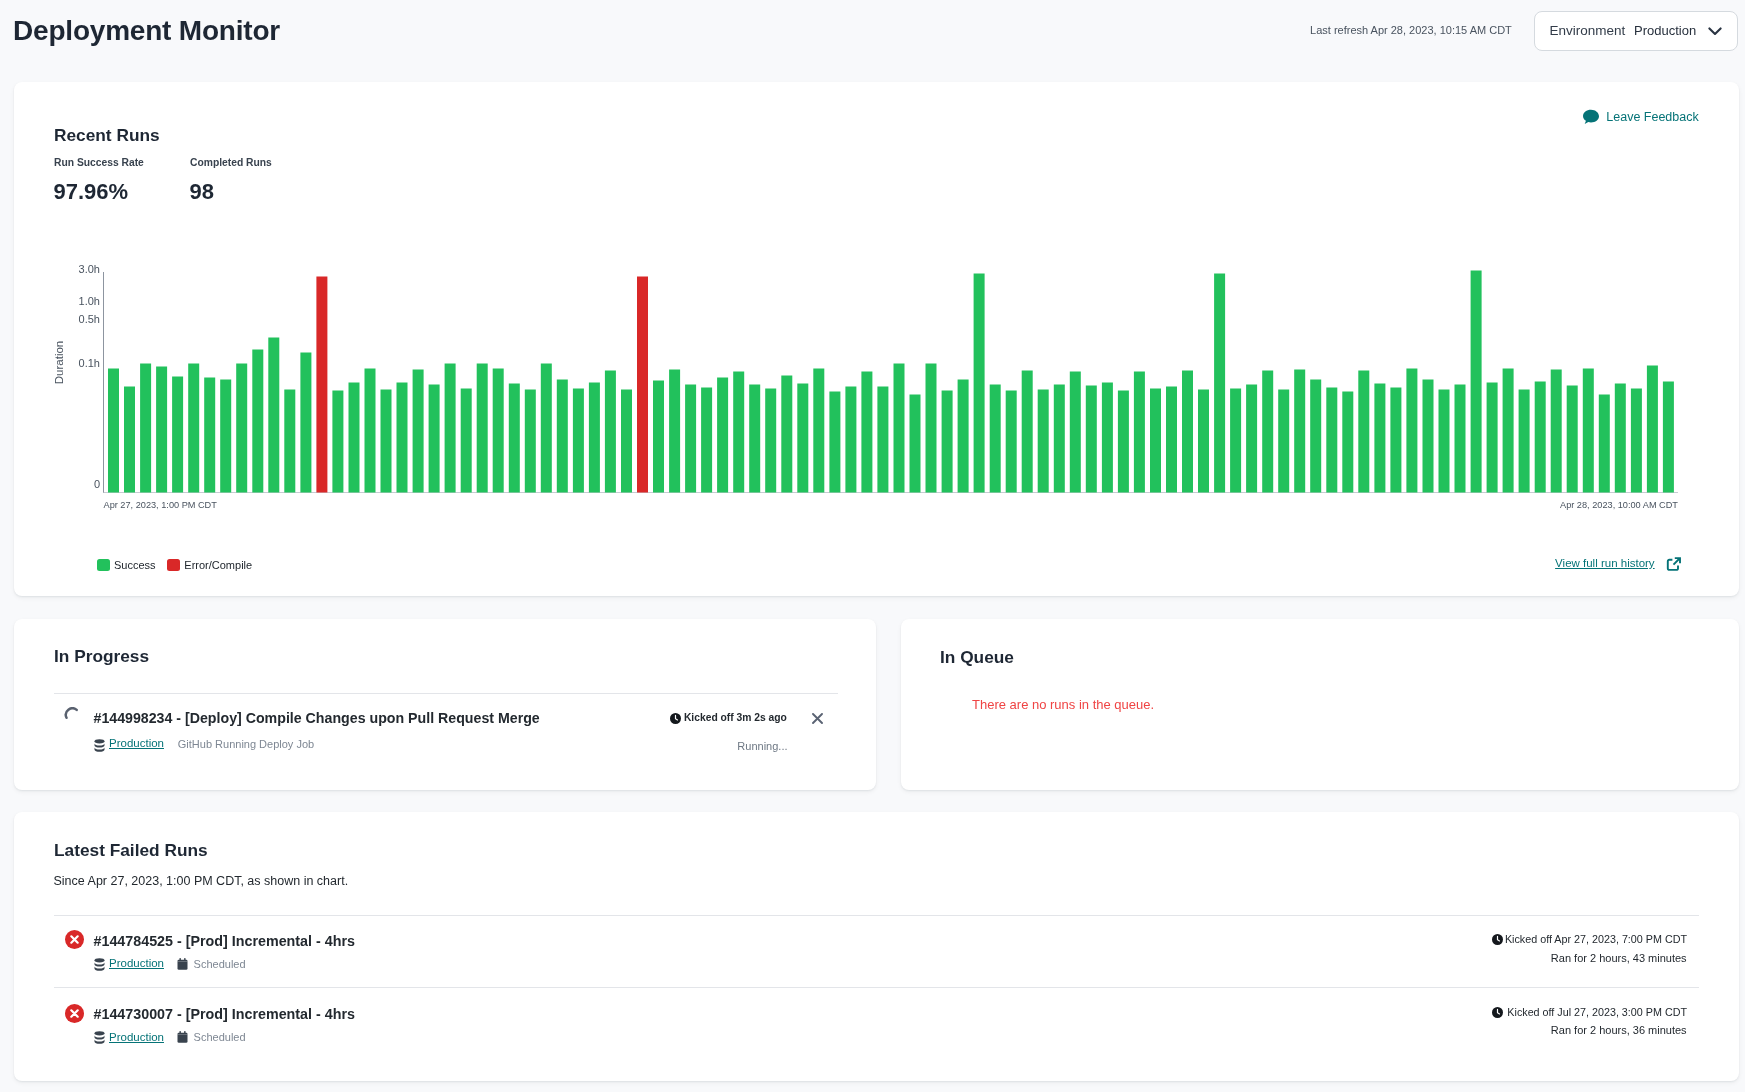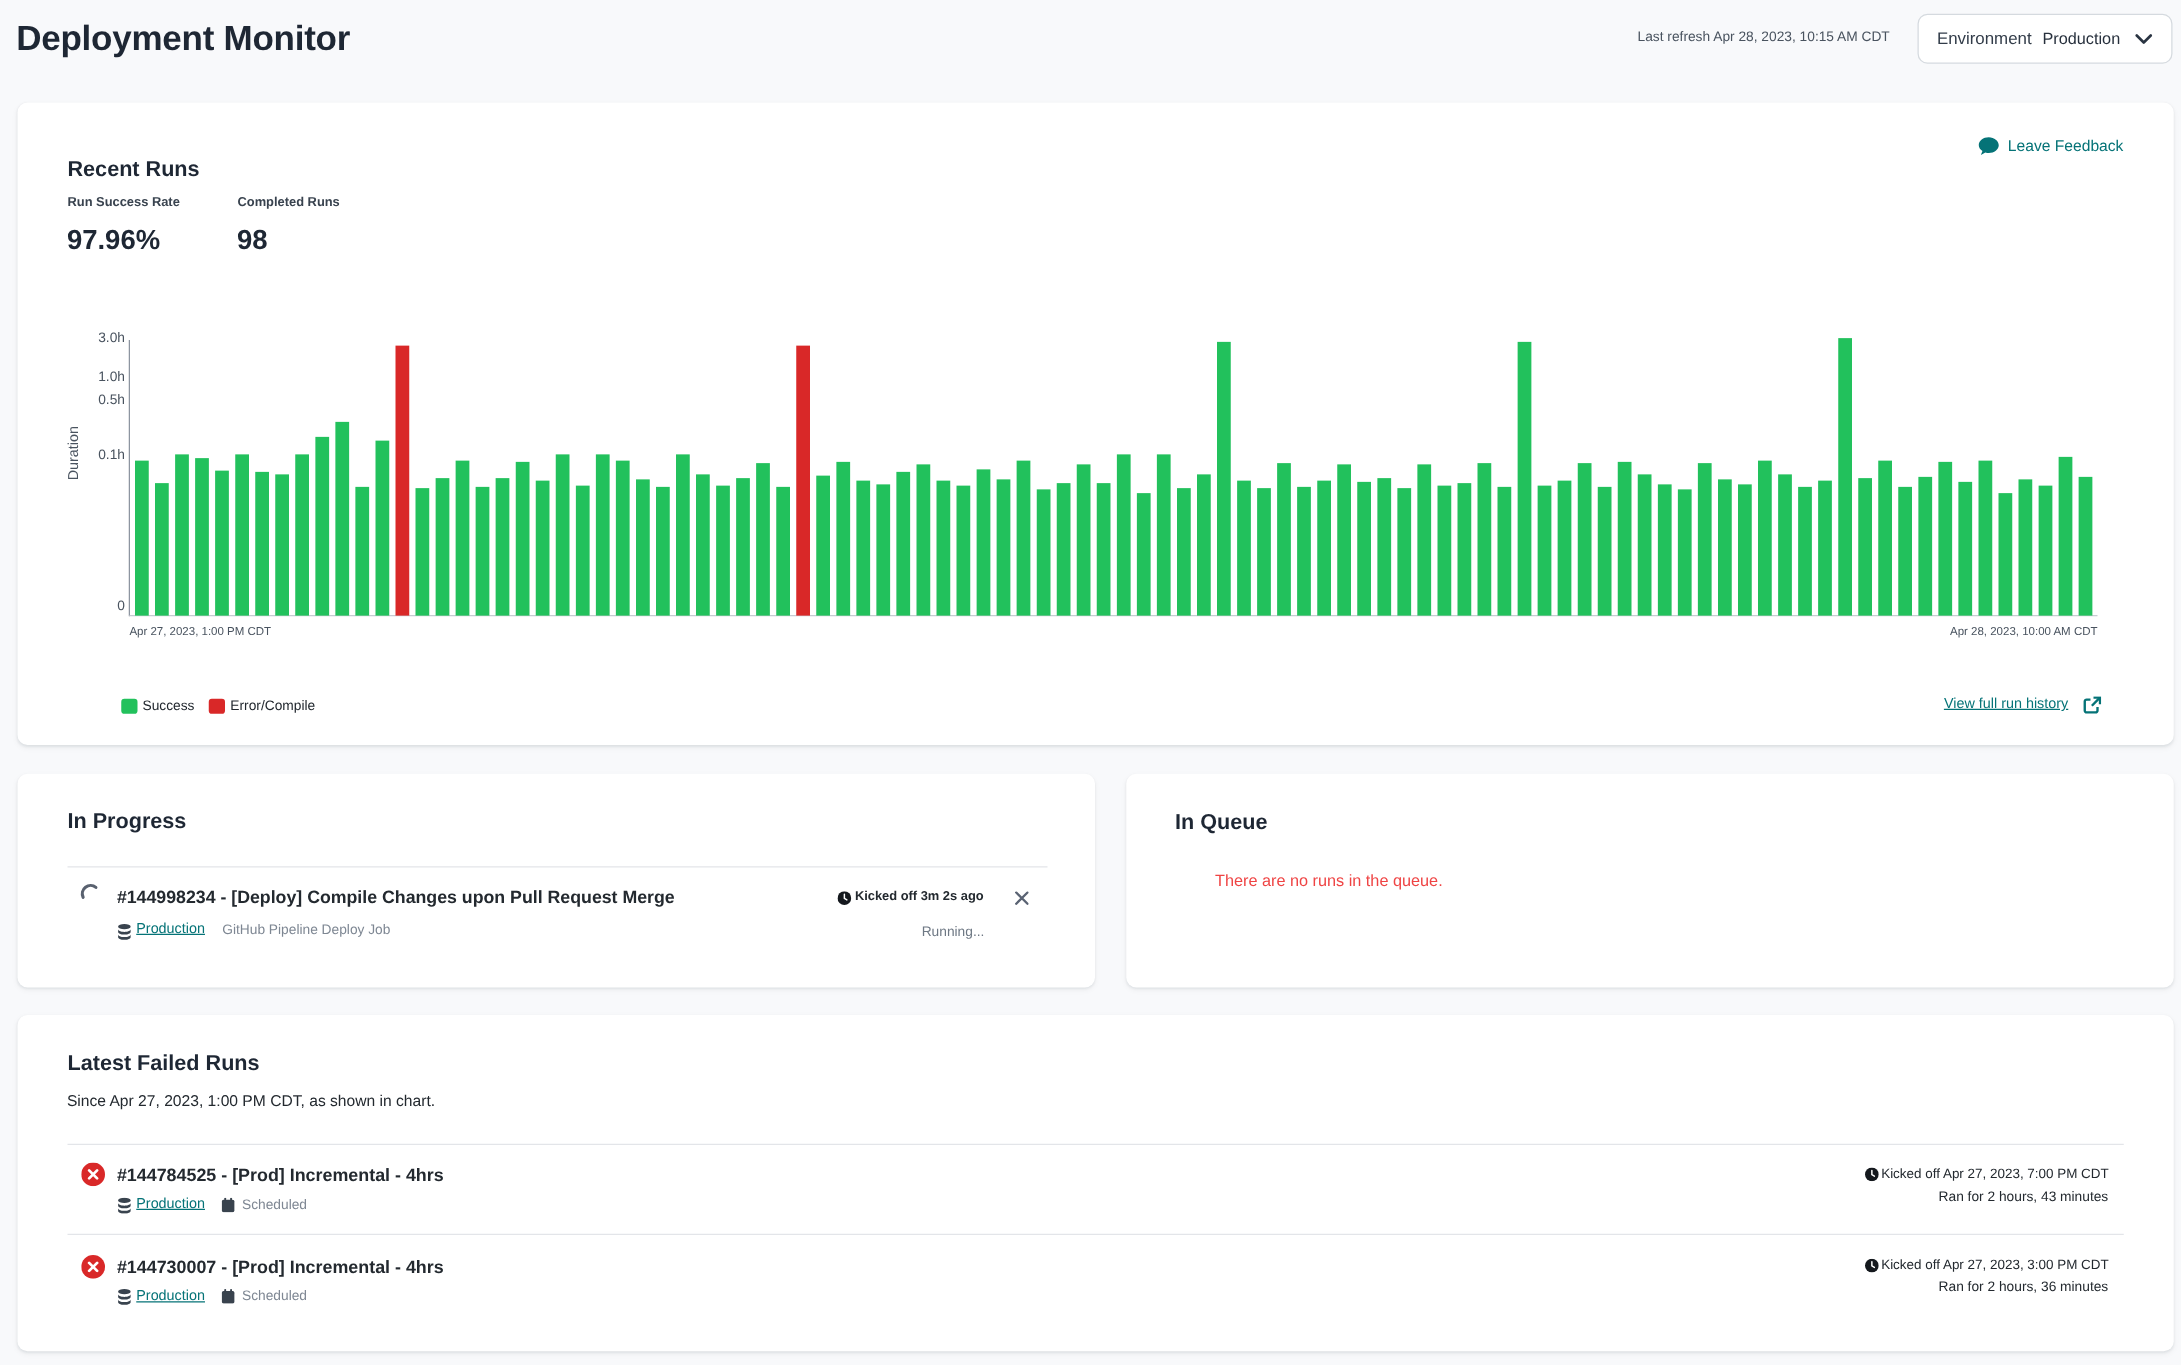--- a/index.html
+++ b/index.html
@@ -158,21 +158,21 @@
 <svg class="abs" style="left:64px; top:707px;" width="16" height="16" viewBox="0 0 16 16">
   <path d="M2.5 10.8 A6.6 6.6 0 0 1 12.7 2.9" fill="none" stroke="#59616F" stroke-width="2.5" stroke-linecap="round"></path>
 </svg>
 <div class="abs" style="left:93.5px; top:711.4px; font-size:14.2px; line-height:14.2px; font-weight:bold; color:#23292F; white-space:nowrap; ">#144998234 - [Deploy] Compile Changes upon Pull Request Merge</div>
 <svg class="abs" style="left:94px; top:738.5px;" width="11" height="13" viewBox="0 0 11 13">
   <ellipse cx="5.5" cy="2.3" rx="5" ry="2.1" fill="#39434E"></ellipse>
   <path d="M0.5 4.4 c0 1.16 2.24 2.1 5 2.1 s5 -0.94 5 -2.1 v2.1 c0 1.16 -2.24 2.1 -5 2.1 s-5 -0.94 -5 -2.1 Z" fill="#39434E"></path>
   <path d="M0.5 8.5 c0 1.16 2.24 2.1 5 2.1 s5 -0.94 5 -2.1 v2.2 c0 1.16 -2.24 2.1 -5 2.1 s-5 -0.94 -5 -2.1 Z" fill="#39434E"></path>
 </svg>
 <div class="abs" style="left:109px; top:738.2px; font-size:11.5px; line-height:11.5px;  color:#057377; white-space:nowrap; "><span class="ul">Production</span></div>
-<div class="abs" style="left:177.8px; top:739.0px; font-size:11px; line-height:11px;  color:#7E8793; white-space:nowrap; ">GitHub Pipeline Deploy Job</div>
+<div class="abs" style="left:177.8px; top:739.0px; font-size:11px; line-height:11px;  color:#7E8793; white-space:nowrap; ">GitHub Running Deploy Job</div>
 <svg class="abs" style="left:670.3px; top:712.6px;" width="11" height="11" viewBox="0 0 11 11">
   <circle cx="5.5" cy="5.5" r="5.5" fill="#14181D"></circle>
   <path d="M5.5 2.4 V5.7 L7.5 6.9" fill="none" stroke="#fff" stroke-width="1.2" stroke-linecap="round"></path>
 </svg>
 <div class="abs" style="right:958.1px; top:712.9px; font-size:10.3px; line-height:10.3px; font-weight:bold; color:#23292F; white-space:nowrap; ">Kicked off 3m 2s ago</div>
 <div class="abs" style="right:957.5px; top:740.5px; font-size:11px; line-height:11px;  color:#6E7884; white-space:nowrap; ">Running...</div>
 <svg class="abs" style="left:811.5px; top:712.5px;" width="11" height="11" viewBox="0 0 11 11">
   <path d="M1 1 L10 10 M10 1 L1 10" stroke="#5A6373" stroke-width="1.9" stroke-linecap="round"></path>
 </svg>
 <div class="card" style="left:901px; top:619px; width:838px; height:171px;"></div>
@@ -222,14 +222,14 @@
   <path d="M0.5 3.4 h10 v7 a1.3 1.3 0 0 1 -1.3 1.3 h-7.4 a1.3 1.3 0 0 1 -1.3 -1.3 Z" fill="#39434E"></path>
   <path d="M0.5 3 a1.3 1.3 0 0 1 1.3 -1.3 h7.4 a1.3 1.3 0 0 1 1.3 1.3 v0.6 h-10 Z" fill="#39434E"></path>
   <rect x="2.4" y="0.1" width="1.5" height="2.6" rx="0.7" fill="#39434E"></rect>
   <rect x="7.1" y="0.1" width="1.5" height="2.6" rx="0.7" fill="#39434E"></rect>
 </svg>
 <div class="abs" style="left:193.6px; top:1031.8px; font-size:11px; line-height:11px;  color:#7E8793; white-space:nowrap; ">Scheduled</div>
 <svg class="abs" style="left:1491.5px; top:1007.2px;" width="11" height="11" viewBox="0 0 11 11">
   <circle cx="5.5" cy="5.5" r="5.5" fill="#14181D"></circle>
   <path d="M5.5 2.4 V5.7 L7.5 6.9" fill="none" stroke="#fff" stroke-width="1.2" stroke-linecap="round"></path>
 </svg>
-<div class="abs" style="right:58px; top:1007.3px; font-size:10.75px; line-height:10.75px;  color:#23292F; white-space:nowrap; ">Kicked off Apr 27, 2023, 3:00 PM CDT</div>
+<div class="abs" style="right:58px; top:1007.3px; font-size:10.75px; line-height:10.75px;  color:#23292F; white-space:nowrap; ">Kicked off Jul 27, 2023, 3:00 PM CDT</div>
 <div class="abs" style="right:58.4px; top:1024.5px; font-size:11px; line-height:11px;  color:#23292F; white-space:nowrap; ">Ran for 2 hours, 36 minutes</div>
 
 </body></html>

